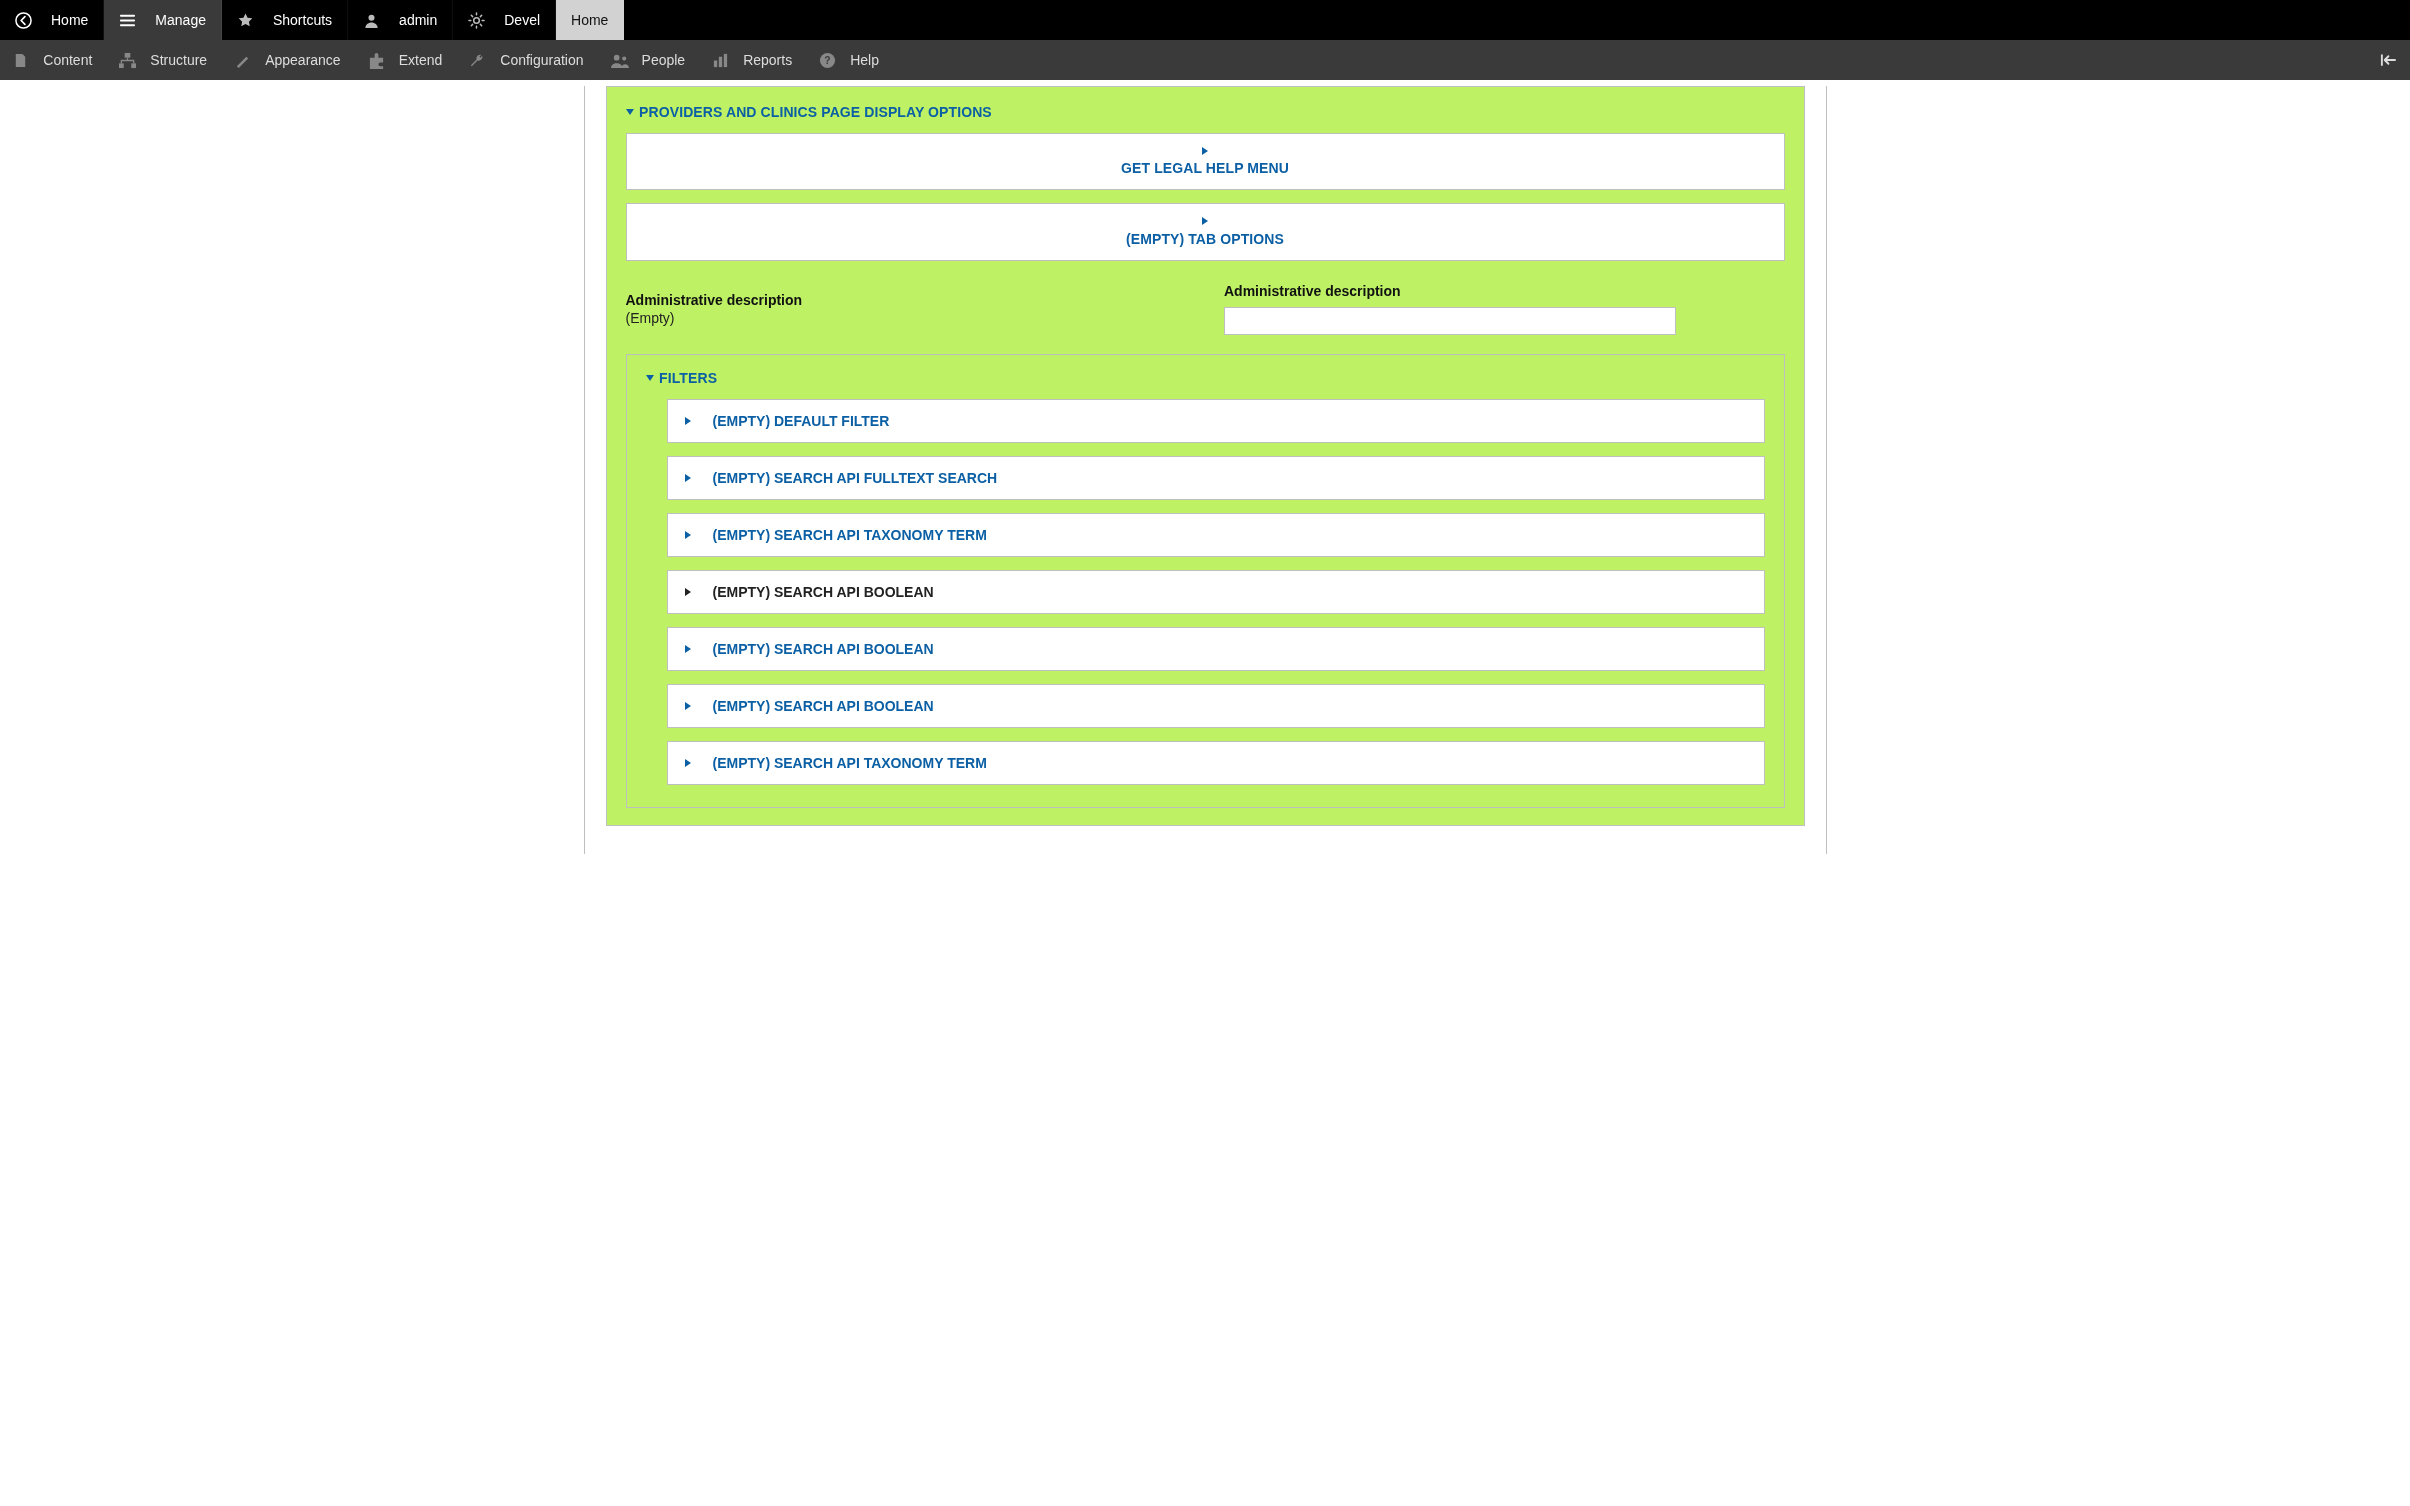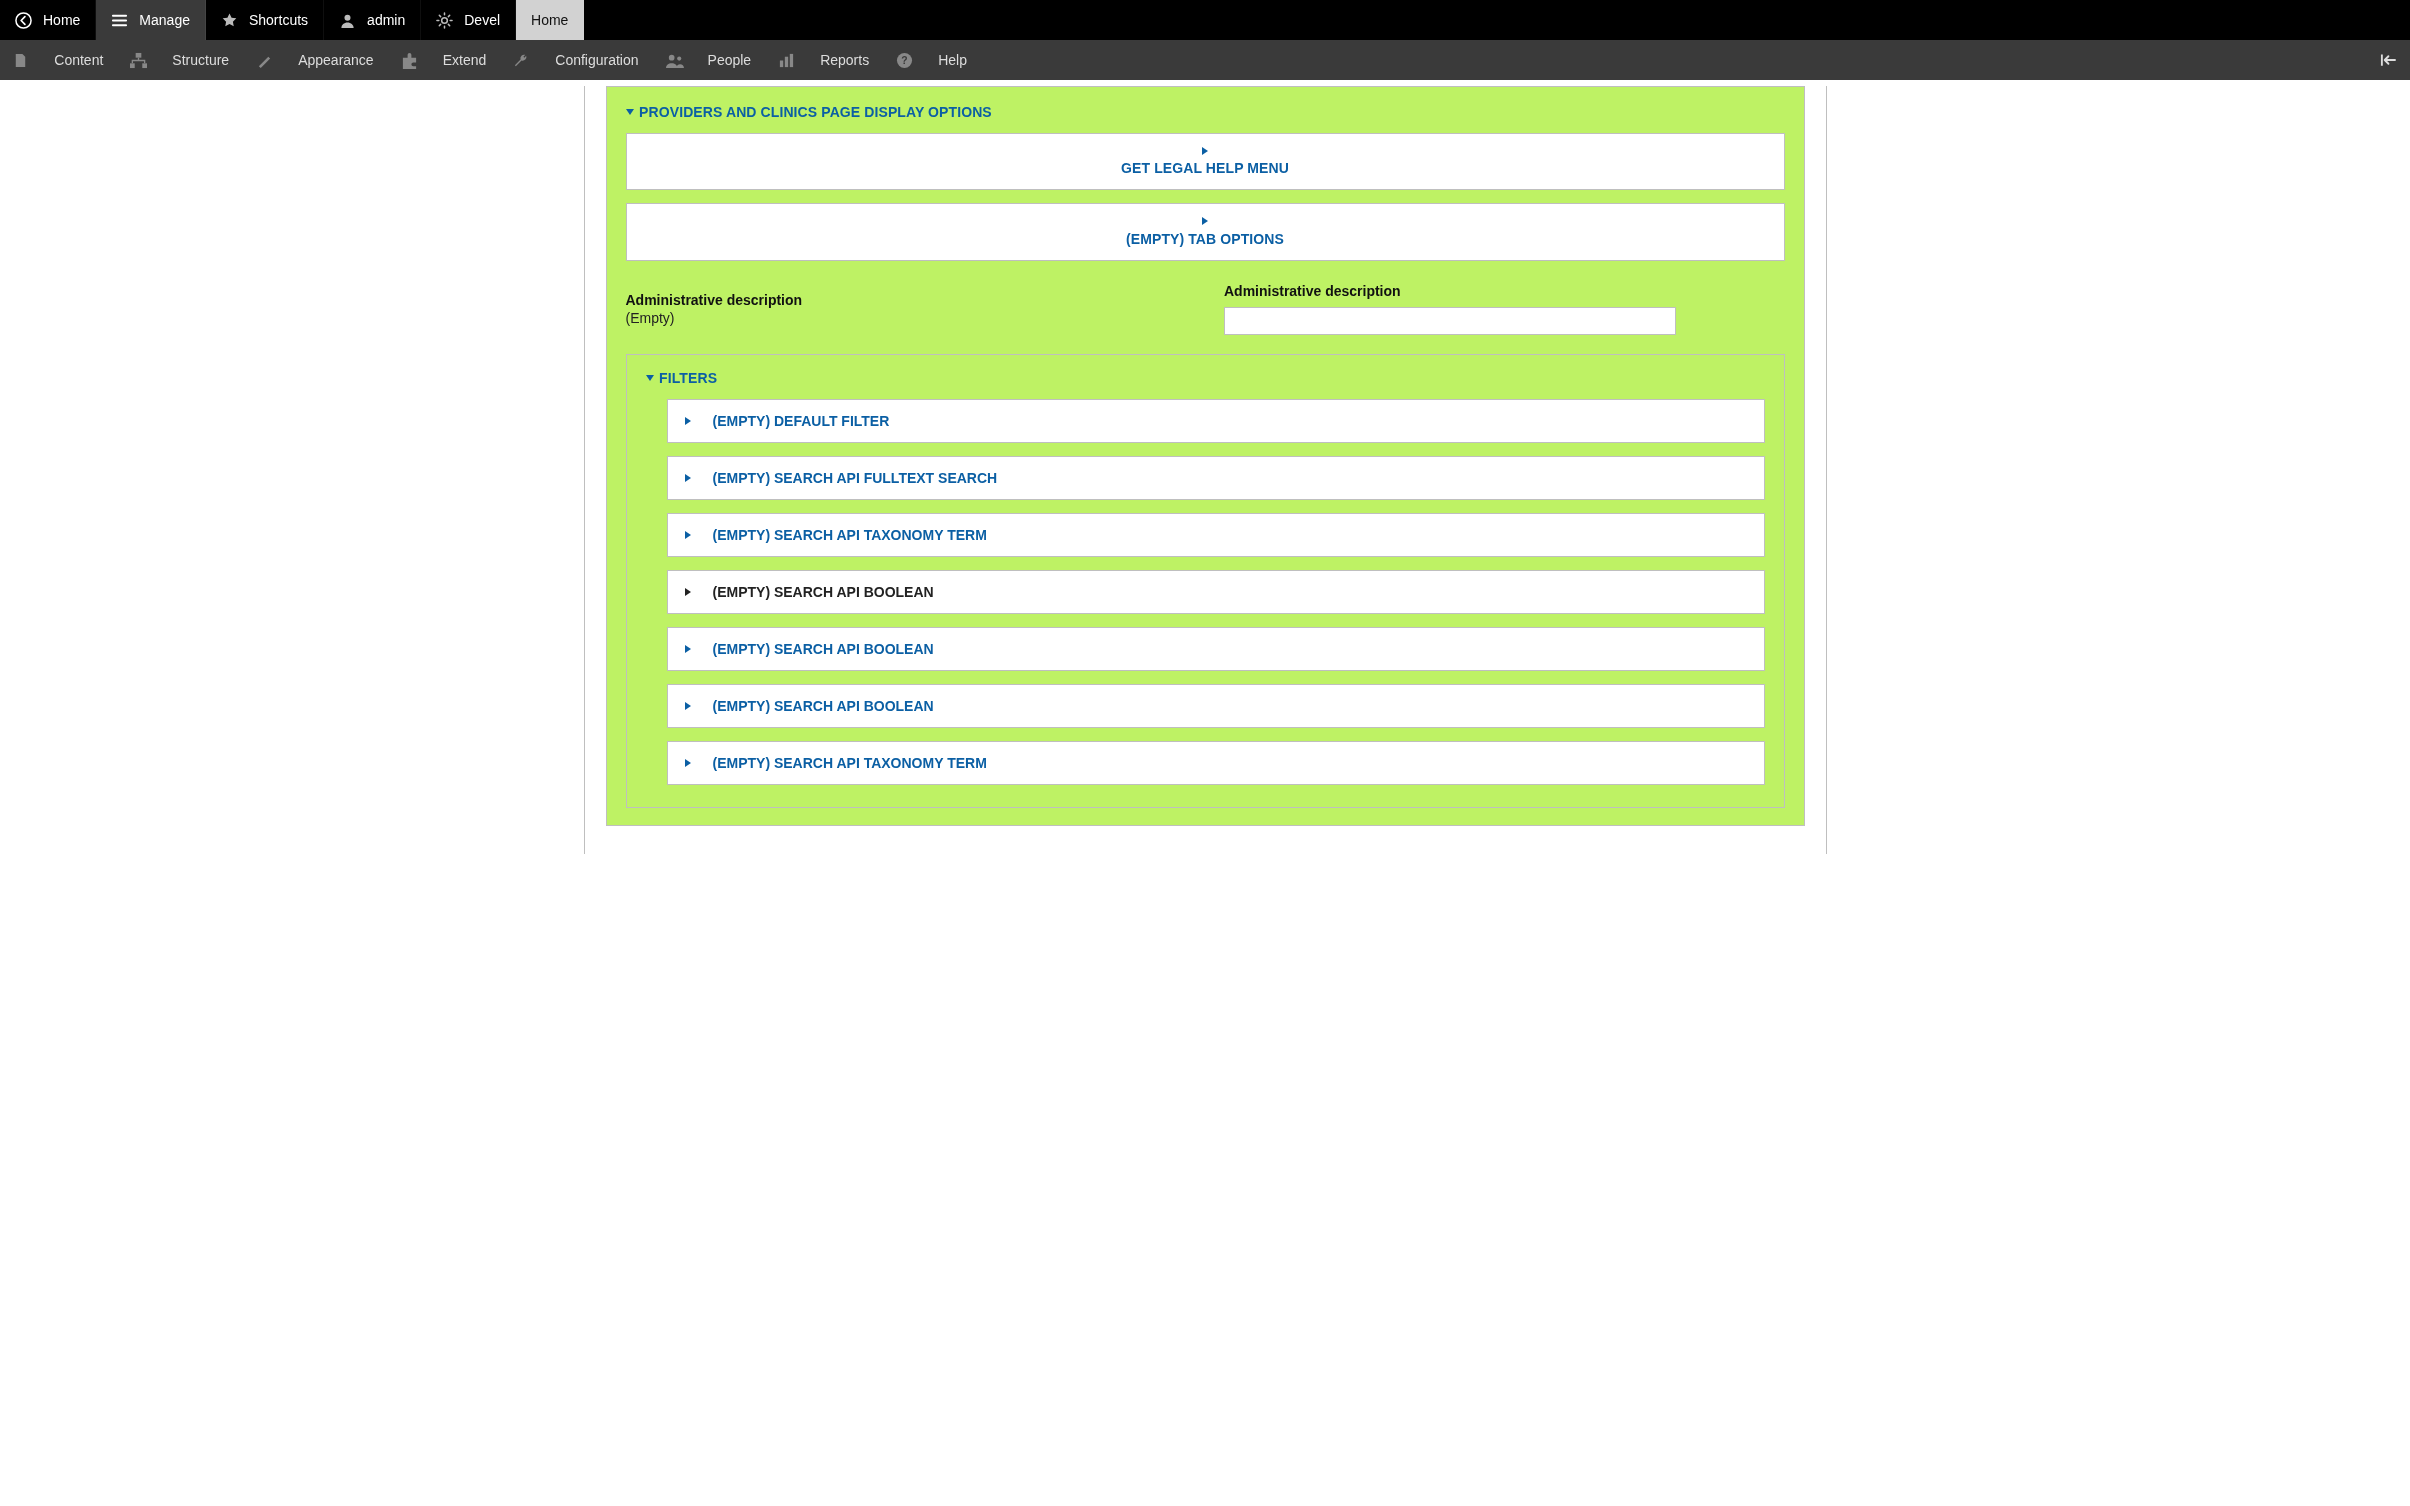--- a/index.html
+++ b/index.html
@@ -15,21 +15,21 @@
   background: #000;
   display: flex;
   align-items: stretch;
   height: 40px;
 }
 .toolbar-top .tt-item {
   display: flex;
   align-items: center;
   padding: 0 15px;
   color: #fff;
-  gap: 11px;
+  gap: 19px;
   cursor: pointer;
   font-size: 14px;
   border-right: 0.9px solid rgba(255,255,255,0.06);
 }
 .toolbar-top .tt-item.active {
   background: #3a3a3a;
 }
 .toolbar-top .tt-item.light {
   background: #d2d2d2;
   color: #111;
@@ -41,21 +41,21 @@
   background: #3a3a3a;
   display: flex;
   align-items: stretch;
   height: 40px;
   color: #ddd;
   position: relative;
 }
 .toolbar-admin .ta-item {
   display: flex;
   align-items: center;
-  gap: 24px;
+  gap: 13px;
   padding: 0 13px;
   cursor: pointer;
   font-size: 14px;
 }
 .toolbar-admin .ta-item:first-child { padding-left: 11.3px; }
 .ta-icon { display: inline-flex; width: 19px; height: 19px; align-items:center; justify-content:center; color:#888; }
 .toolbar-admin .collapse-icon {
   position: absolute;
   right: 13px;
   top: 50%;

